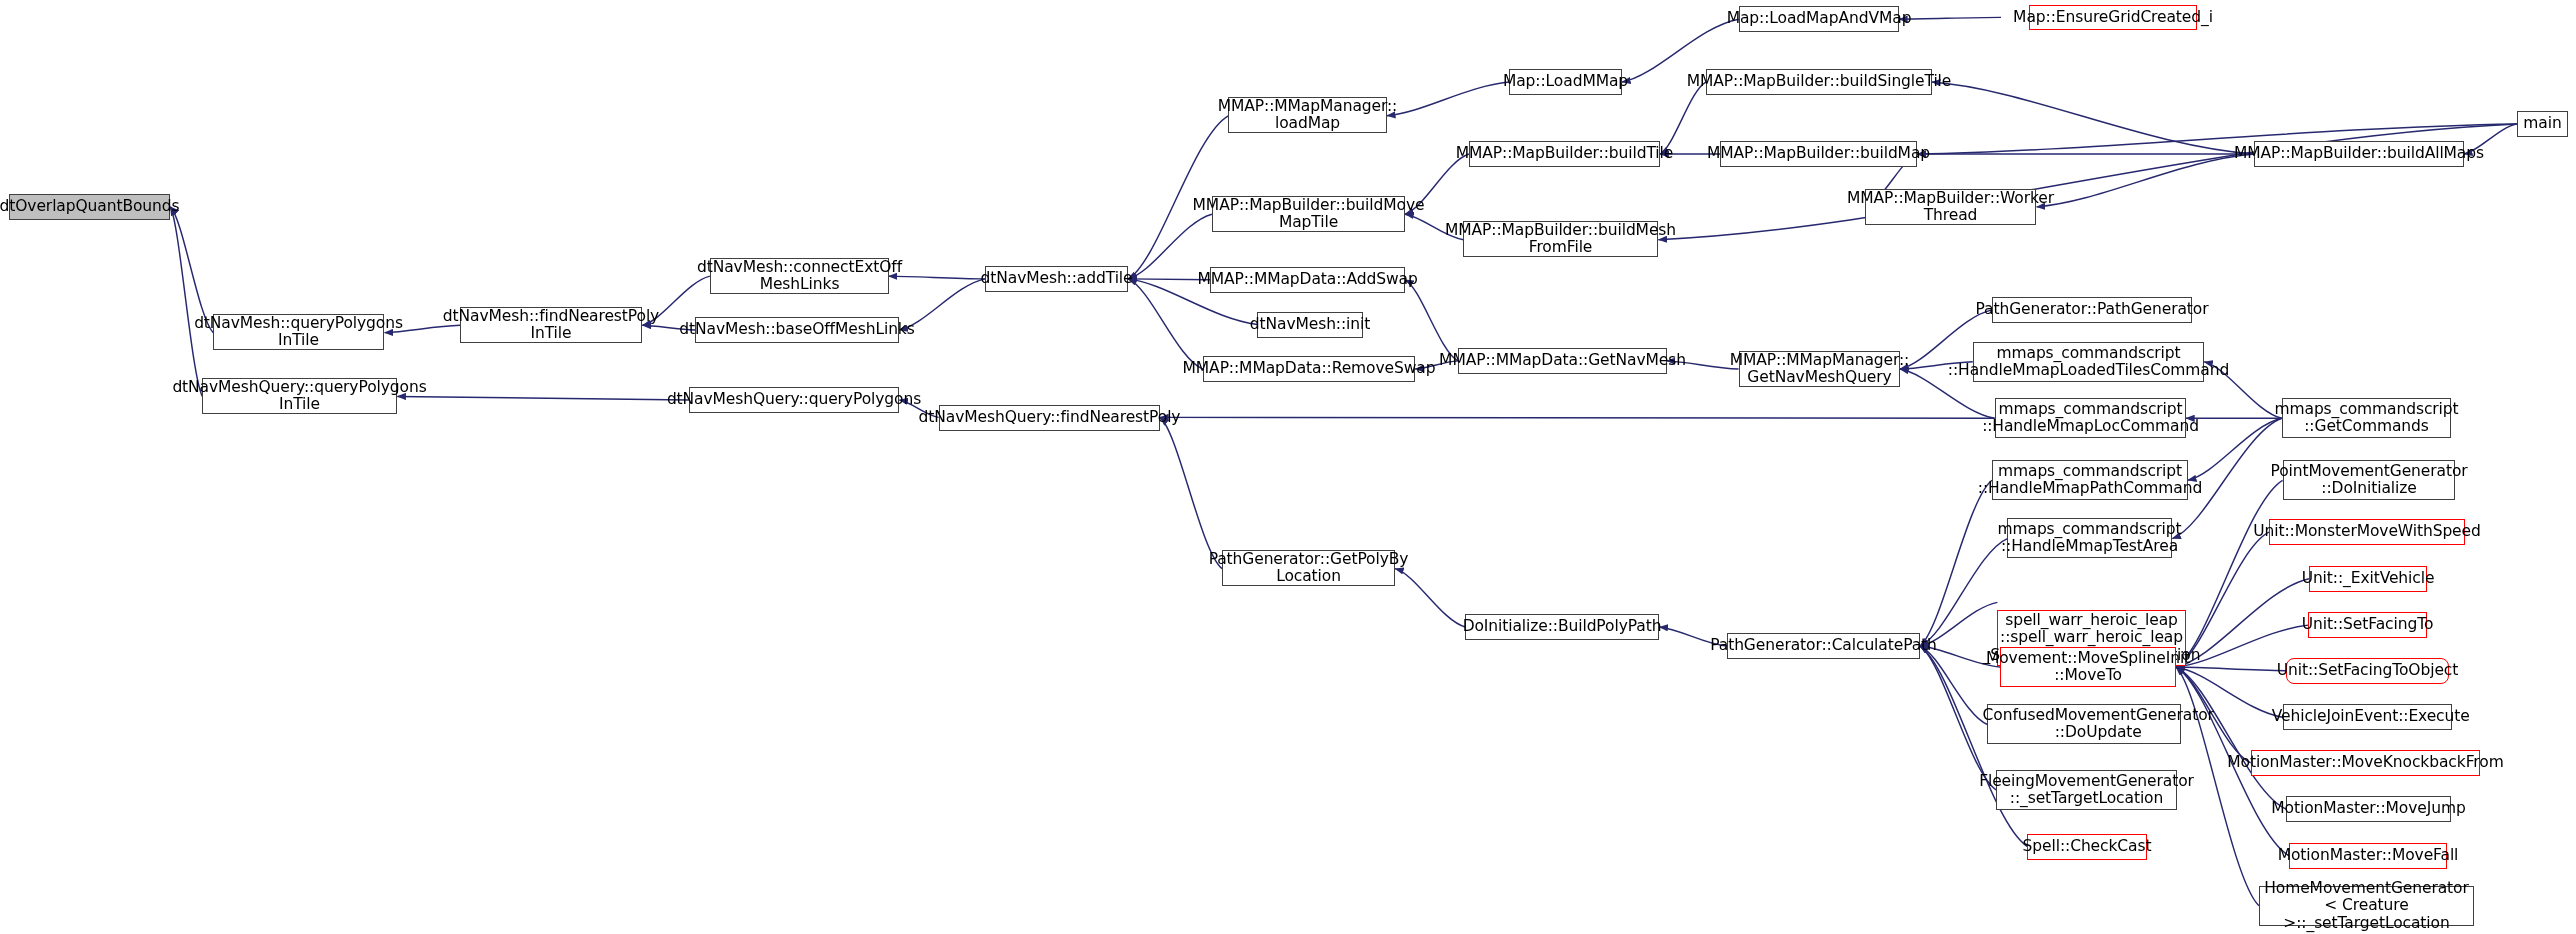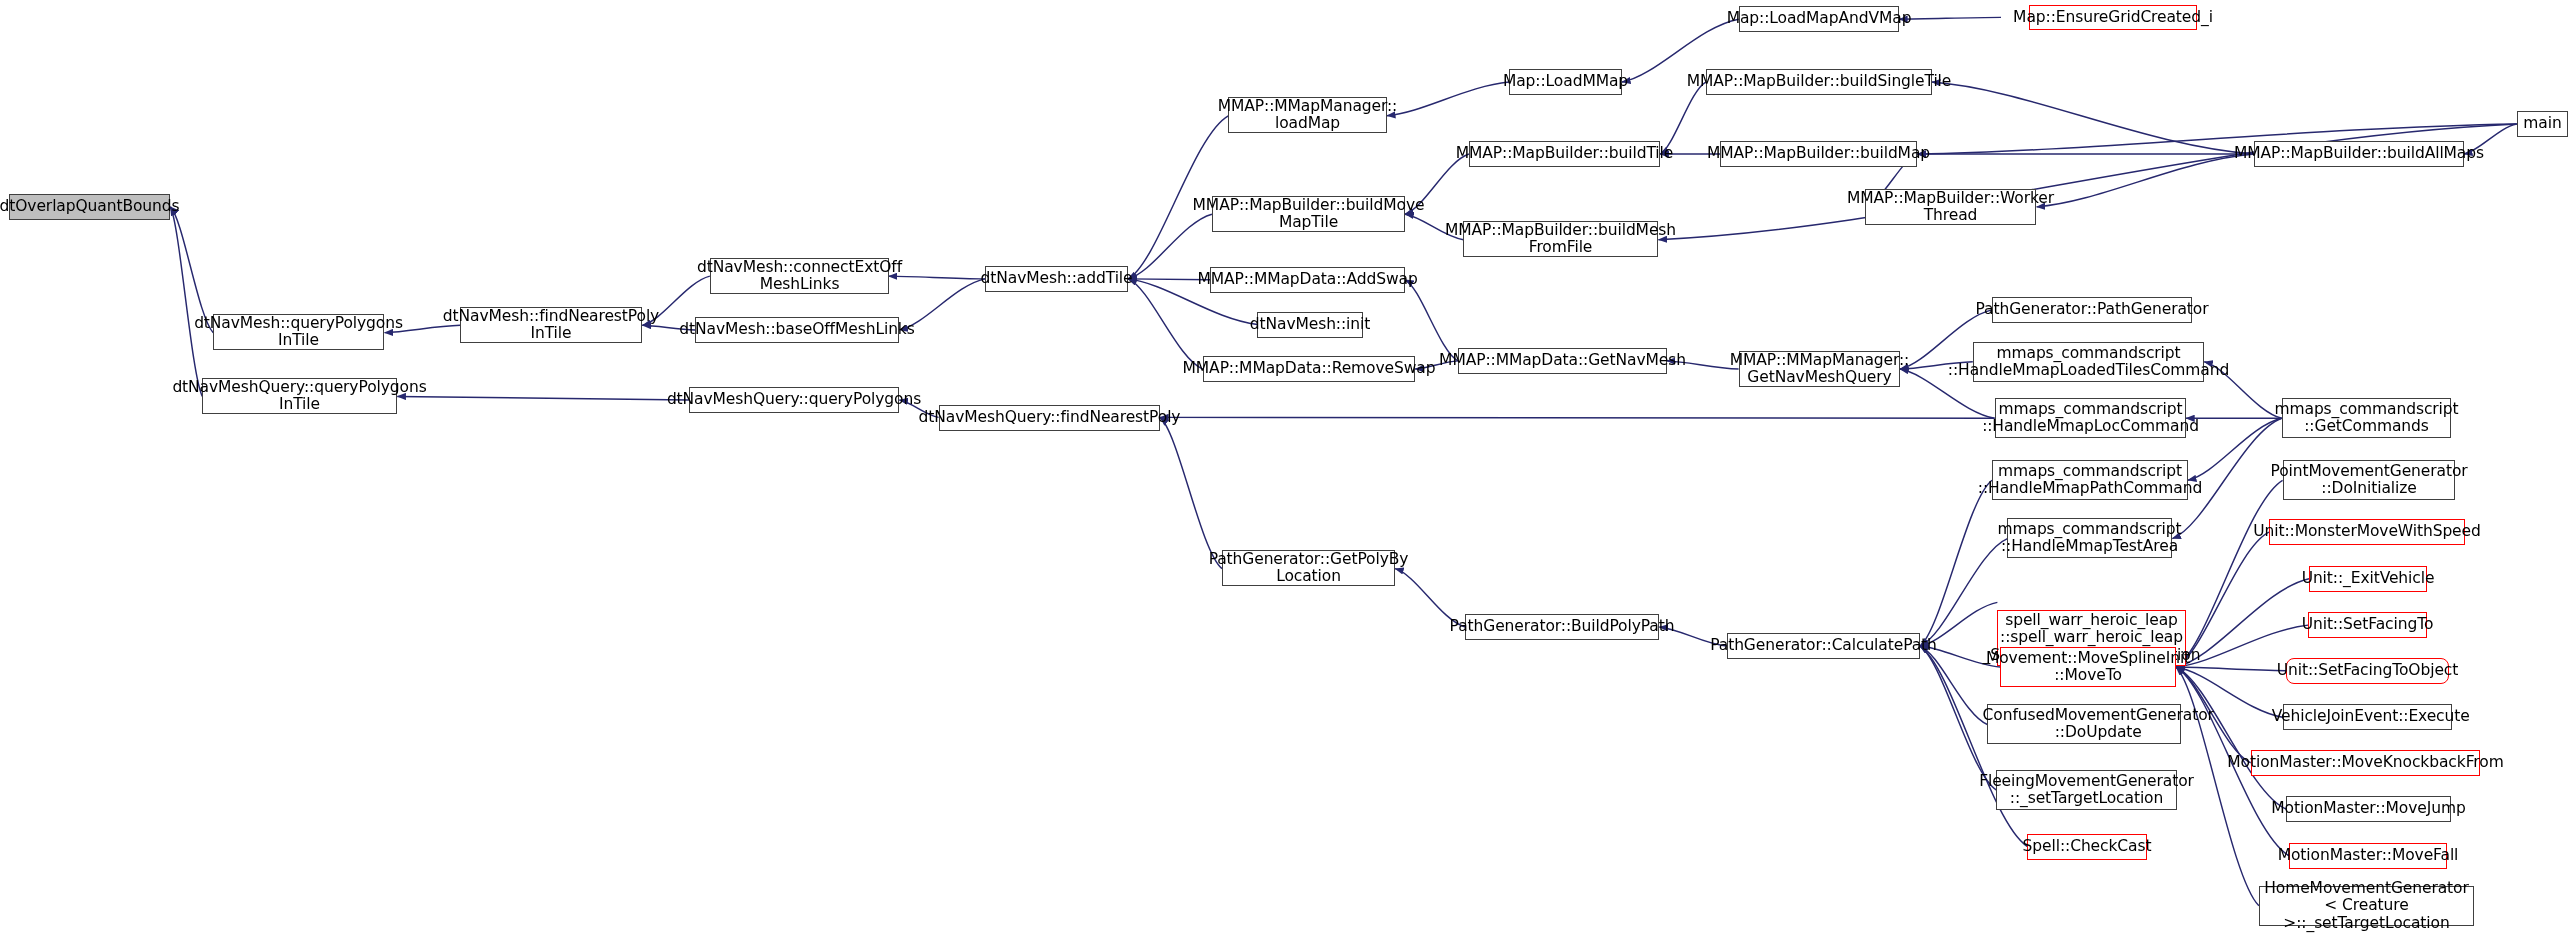--- a/index.html
+++ b/index.html
@@ -129,21 +129,21 @@
       <div class="node" style="left: 1210px; top: 267px; width: 195px; height: 25.5px;">MMAP::MMapData::AddSwap</div>
       <div class="node" style="left: 1257px; top: 312px; width: 106px; height: 25.5px;">dtNavMesh::init</div>
       <div class="node" style="left: 1203px; top: 356px; width: 212px; height: 25.5px;">MMAP::MMapData::RemoveSwap</div>
       <div class="node" style="left: 1222px; top: 550px; width: 173px; height: 36px;">PathGenerator::GetPolyBy
 Location</div>
       <div class="node" style="left: 1509px; top: 69px; width: 113px; height: 25.5px;">Map::LoadMMap</div>
       <div class="node" style="left: 1469px; top: 141px; width: 191px; height: 25.5px;">MMAP::MapBuilder::buildTile</div>
       <div class="node" style="left: 1463px; top: 221px; width: 195px; height: 36px;">MMAP::MapBuilder::buildMesh
 FromFile</div>
       <div class="node" style="left: 1458px; top: 348px; width: 209px; height: 25.5px;">MMAP::MMapData::GetNavMesh</div>
-      <div class="node" style="left: 1465px; top: 614px; width: 194px; height: 25.5px;">PathGenerator::BuildPolyPath</div>
+      <div class="node" style="left: 1465px; top: 614px; width: 194px; height: 25.5px;">DoInitialize::BuildPolyPath</div>
       <div class="node" style="left: 1739px; top: 6.4px; width: 160px; height: 25.5px;">Map::LoadMapAndVMap</div>
       <div class="node" style="left: 1706px; top: 69px; width: 226px; height: 25.5px;">MMAP::MapBuilder::buildSingleTile</div>
       <div class="node" style="left: 1720px; top: 141px; width: 197px; height: 25.5px;">MMAP::MapBuilder::buildMap</div>
       <div class="node" style="left: 1865px; top: 189px; width: 171px; height: 36px;">MMAP::MapBuilder::Worker
 Thread</div>
       <div class="node" style="left: 1739px; top: 351px; width: 161px; height: 36px;">MMAP::MMapManager::
 GetNavMeshQuery</div>
       <div class="node" style="left: 1727px; top: 633px; width: 193px; height: 25.5px;">PathGenerator::CalculatePath</div>
       <div class="node red" style="left: 2001px; top: 4.6px; width: 168px; height: 25.5px; margin-left: 28px;">Map::EnsureGridCreated_i</div>
       <div class="node" style="left: 1992px; top: 297px; width: 200px; height: 25.5px;">PathGenerator::PathGenerator</div>

